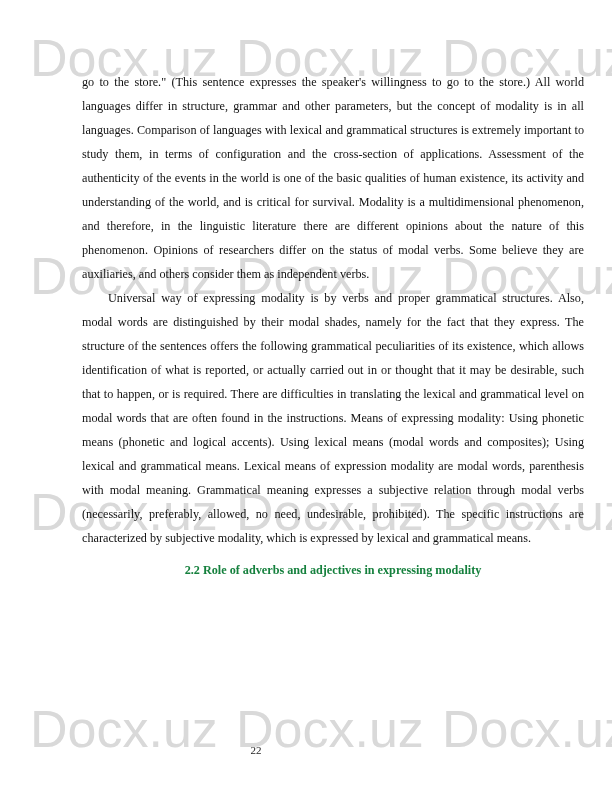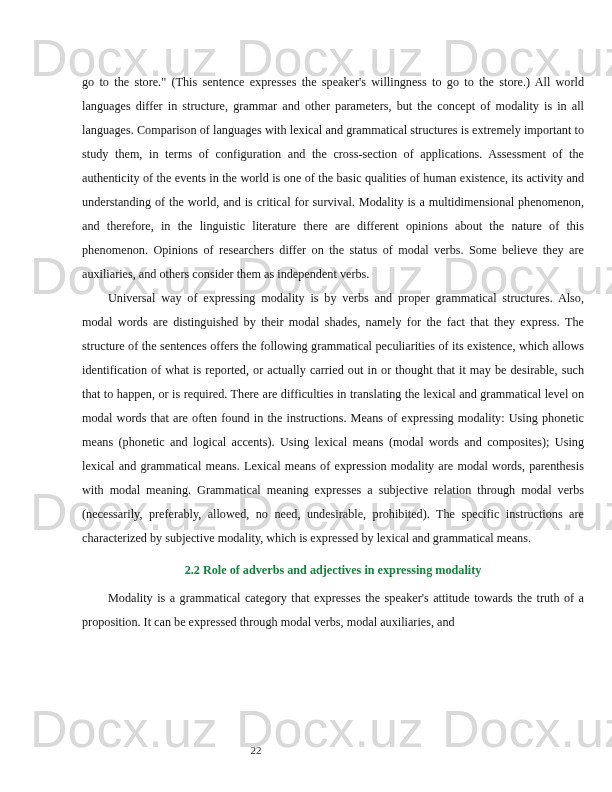--- a/index.html
+++ b/index.html
@@ -61,16 +61,15 @@
 
   <div class="wm" style="left:30px;top:703px">Docx.uz</div>
   <div class="wm" style="left:236px;top:703px">Docx.uz</div>
   <div class="wm" style="left:442px;top:703px">Docx.uz</div>
 </div>
 
 <div class="page">
   <p class="para">go to the store." (This sentence expresses the speaker's willingness to go to the store.) All world languages differ in structure, grammar and other parameters, but the concept of modality is in all languages. Comparison of languages with lexical and grammatical structures is extremely important to study them, in terms of configuration and the cross-section of applications. Assessment of the authenticity of the events in the world is one of the basic qualities of human existence, its activity and understanding of the world, and is critical for survival. Modality is a multidimensional phenomenon, and therefore, in the linguistic literature there are different opinions about the nature of this phenomenon. Opinions of researchers differ on the status of modal verbs. Some believe they are auxiliaries, and others consider them  as independent verbs.</p>
   <p class="para indent">Universal way of expressing modality is by verbs and proper  grammatical structures. Also, modal words are distinguished by their modal  shades, namely for the fact that they express. The structure of the sentences offers the following grammatical peculiarities of its existence, which allows identification of what is reported, or actually carried out in or thought that it may be desirable, such that to  happen, or is required. There are difficulties in translating the lexical and grammatical level on modal words that are often found in the instructions. Means of expressing modality: Using phonetic means (phonetic and logical accents). Using lexical means (modal words and  composites); Using lexical and grammatical means. Lexical means of expression modality are modal words, parenthesis with modal meaning. Grammatical meaning expresses a subjective relation through modal verbs (necessarily, preferably, allowed, no need, undesirable, prohibited). The specific instructions are characterized by subjective modality, which is expressed by lexical and grammatical means.</p>
   <h2 class="heading">2.2 Role of adverbs and adjectives in expressing modality</h2>
-  <p class="para indent">Modality is a grammatical category that expresses the speaker's attitude towards the truth of a proposition. It can be expressed through modal verbs, modal auxiliaries, and</p>
 </div>
 
 <div class="page-number">22</div>
 
 </body></html>

